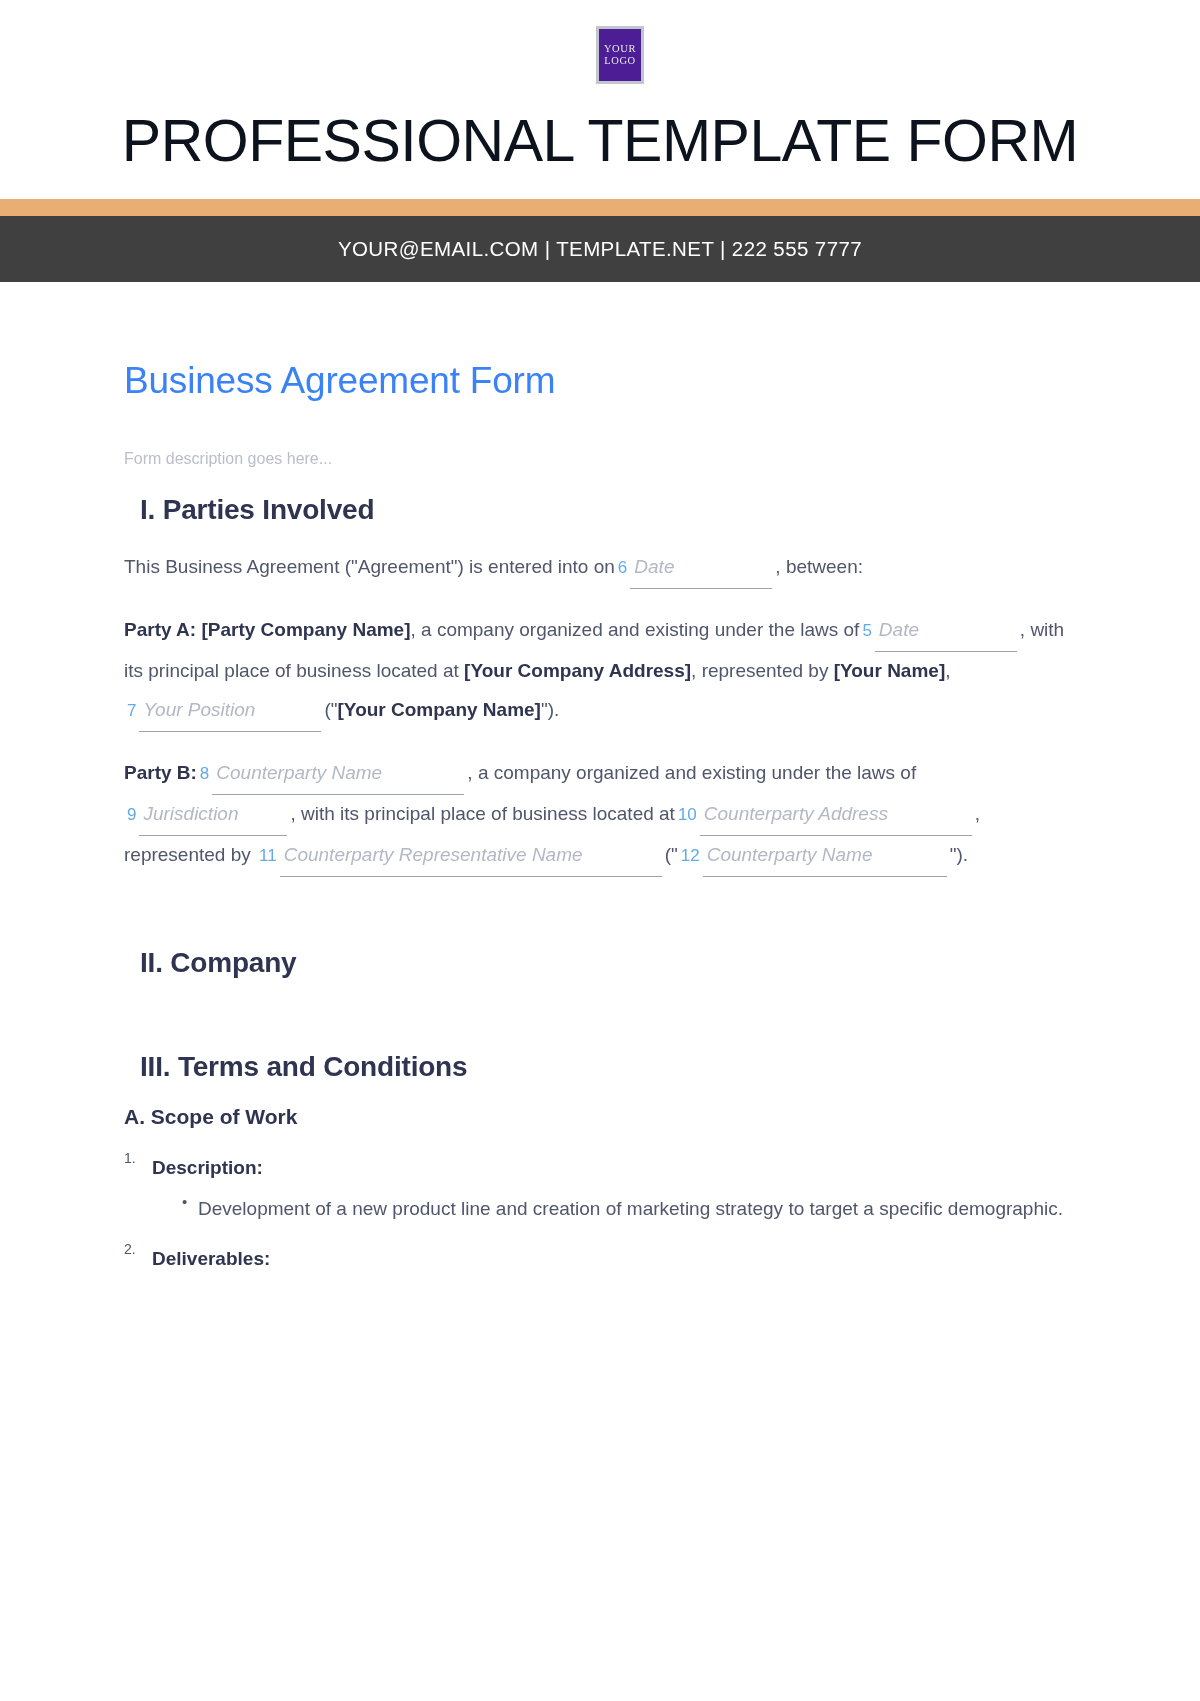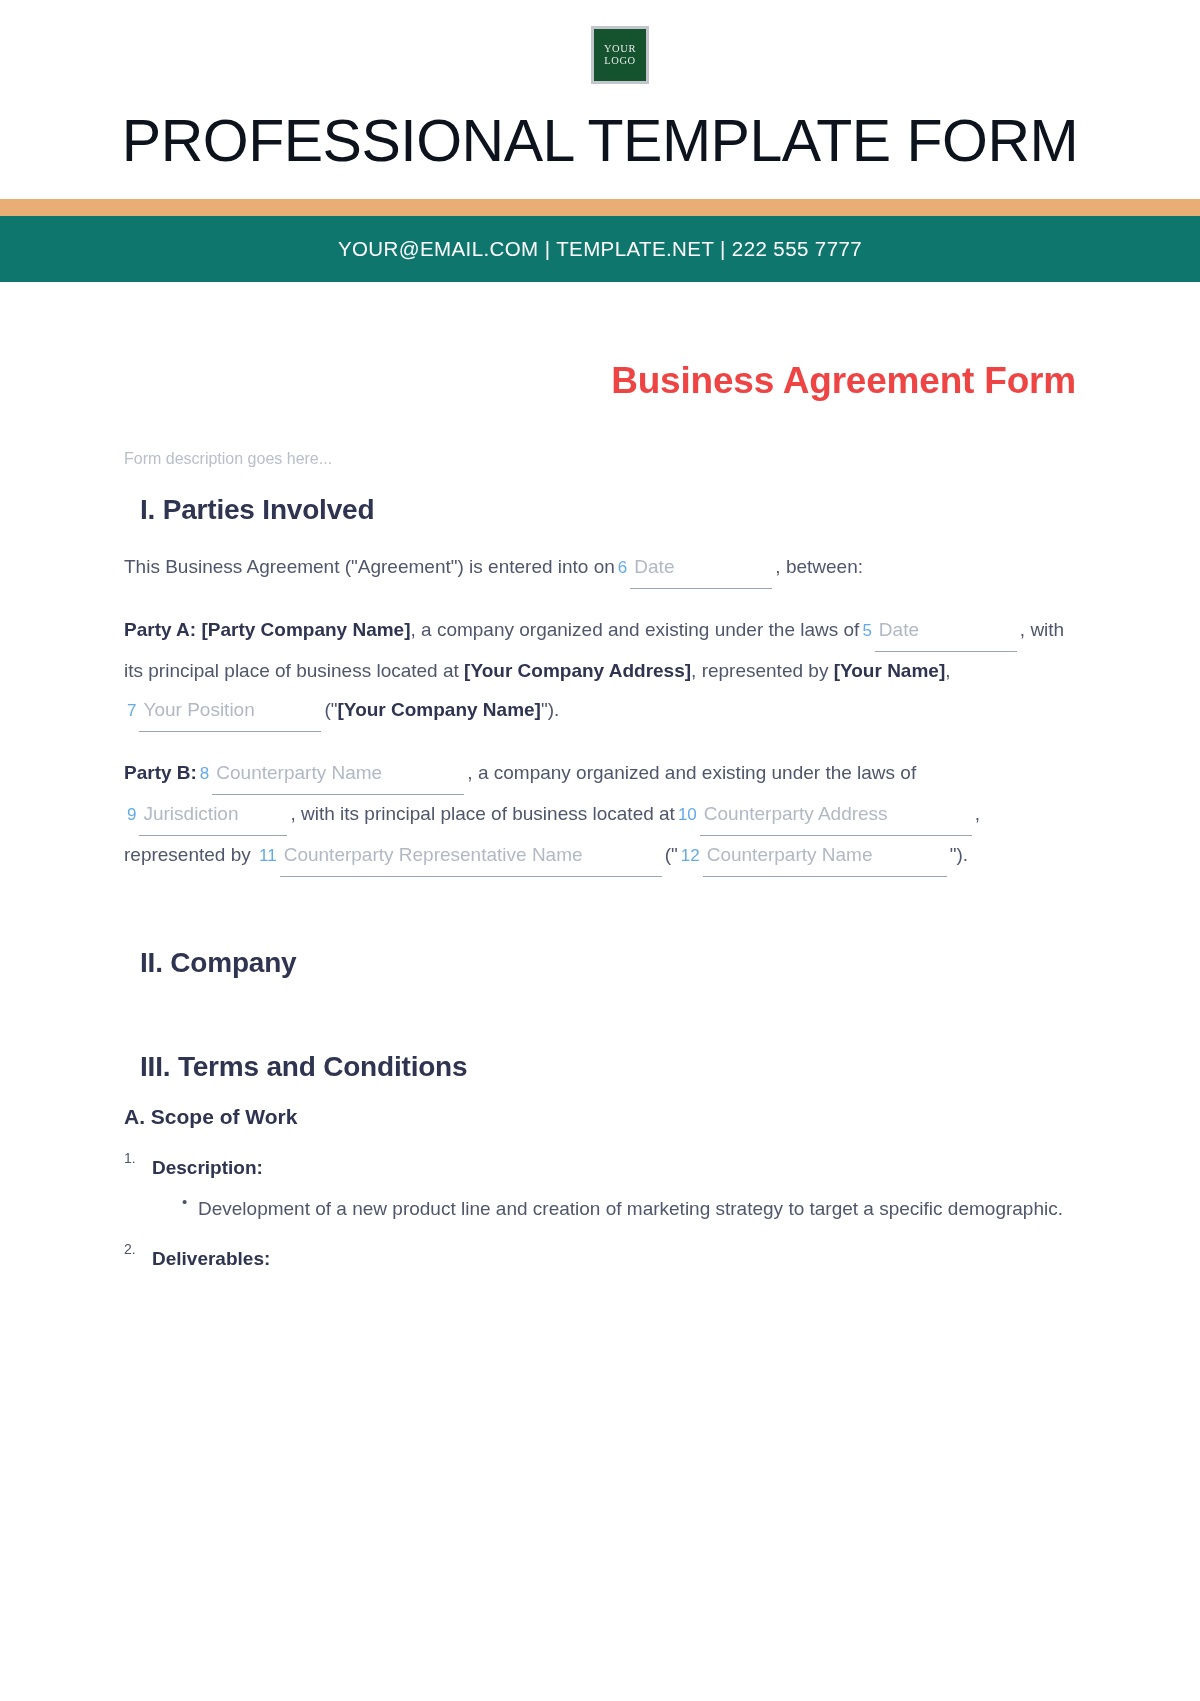--- a/index.html
+++ b/index.html
@@ -20,23 +20,23 @@
     width: 100%;
     background: #ffffff;
     padding-top: 26px;
   }
   .logo-wrap {
     display: flex;
     justify-content: center;
     align-items: center;
   }
   .logo-box {
-    width: 58px;
+    width: 48px;
     height: 58px;
-    background: #14532d;
+    background: #4c1d95;
     border: 3px solid #c2c6cc;
     display: flex;
     flex-direction: column;
     justify-content: center;
     align-items: center;
     line-height: 1.15;
     margin-left: 40px;
   }
   .logo-line {
     color: #e6e8eb;
@@ -59,41 +59,41 @@
 
   .accent-bar {
     width: 100%;
     height: 17px;
     background: #e8ae73;
     margin-top: 28px;
   }
   .contact-bar {
     width: 100%;
     height: 66px;
-    background: #0f766e;
+    background: #404040;
     display: flex;
     justify-content: center;
     align-items: center;
   }
   .contact-text {
     color: #ffffff;
     font-size: 20.5px;
     letter-spacing: 0.4px;
     font-weight: 500;
   }
 
   
   .doc {
     padding: 0 124px 40px 124px;
   }
   .doc-title {
-    text-align: right;
+    text-align: left;
     font-size: 37px;
-    font-weight: 700;
-    color: #ef4444;
+    font-weight: 400;
+    color: #3b82f6;
     margin: 78px 0 0 0;
     letter-spacing: -0.2px;
   }
   .form-desc {
     color: #b9bec9;
     font-size: 16px;
     margin: 48px 0 0 0;
   }
 
   h2.section {
@@ -130,20 +130,21 @@
     font-size: 17px;
     padding-right: 3px;
   }
   .field .slot {
     display: inline-block;
     border-bottom: 1.5px solid #9aa3b2;
     color: #b2b8c4;
     font-size: 19px;
     padding: 0 4px 1px 4px;
     text-align: left;
+    font-style: italic;
   }
   .slot.w-date   { min-width: 142px; }
   .slot.w-pos    { min-width: 182px; }
   .slot.w-cname  { min-width: 252px; }
   .slot.w-juris  { min-width: 148px; }
   .slot.w-caddr  { min-width: 272px; }
   .slot.w-crep   { min-width: 382px; }
   .slot.w-cname2 { min-width: 244px; }
 
   

